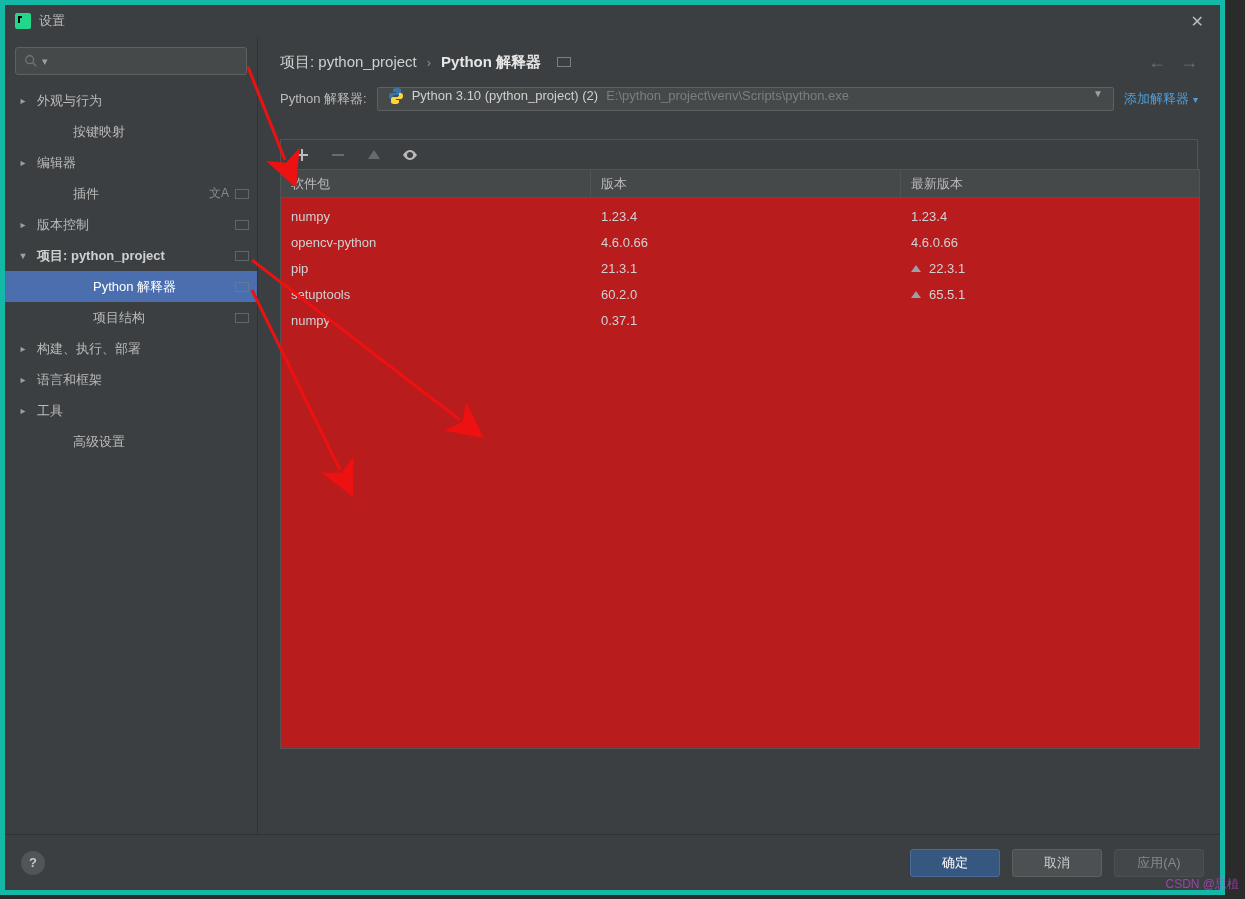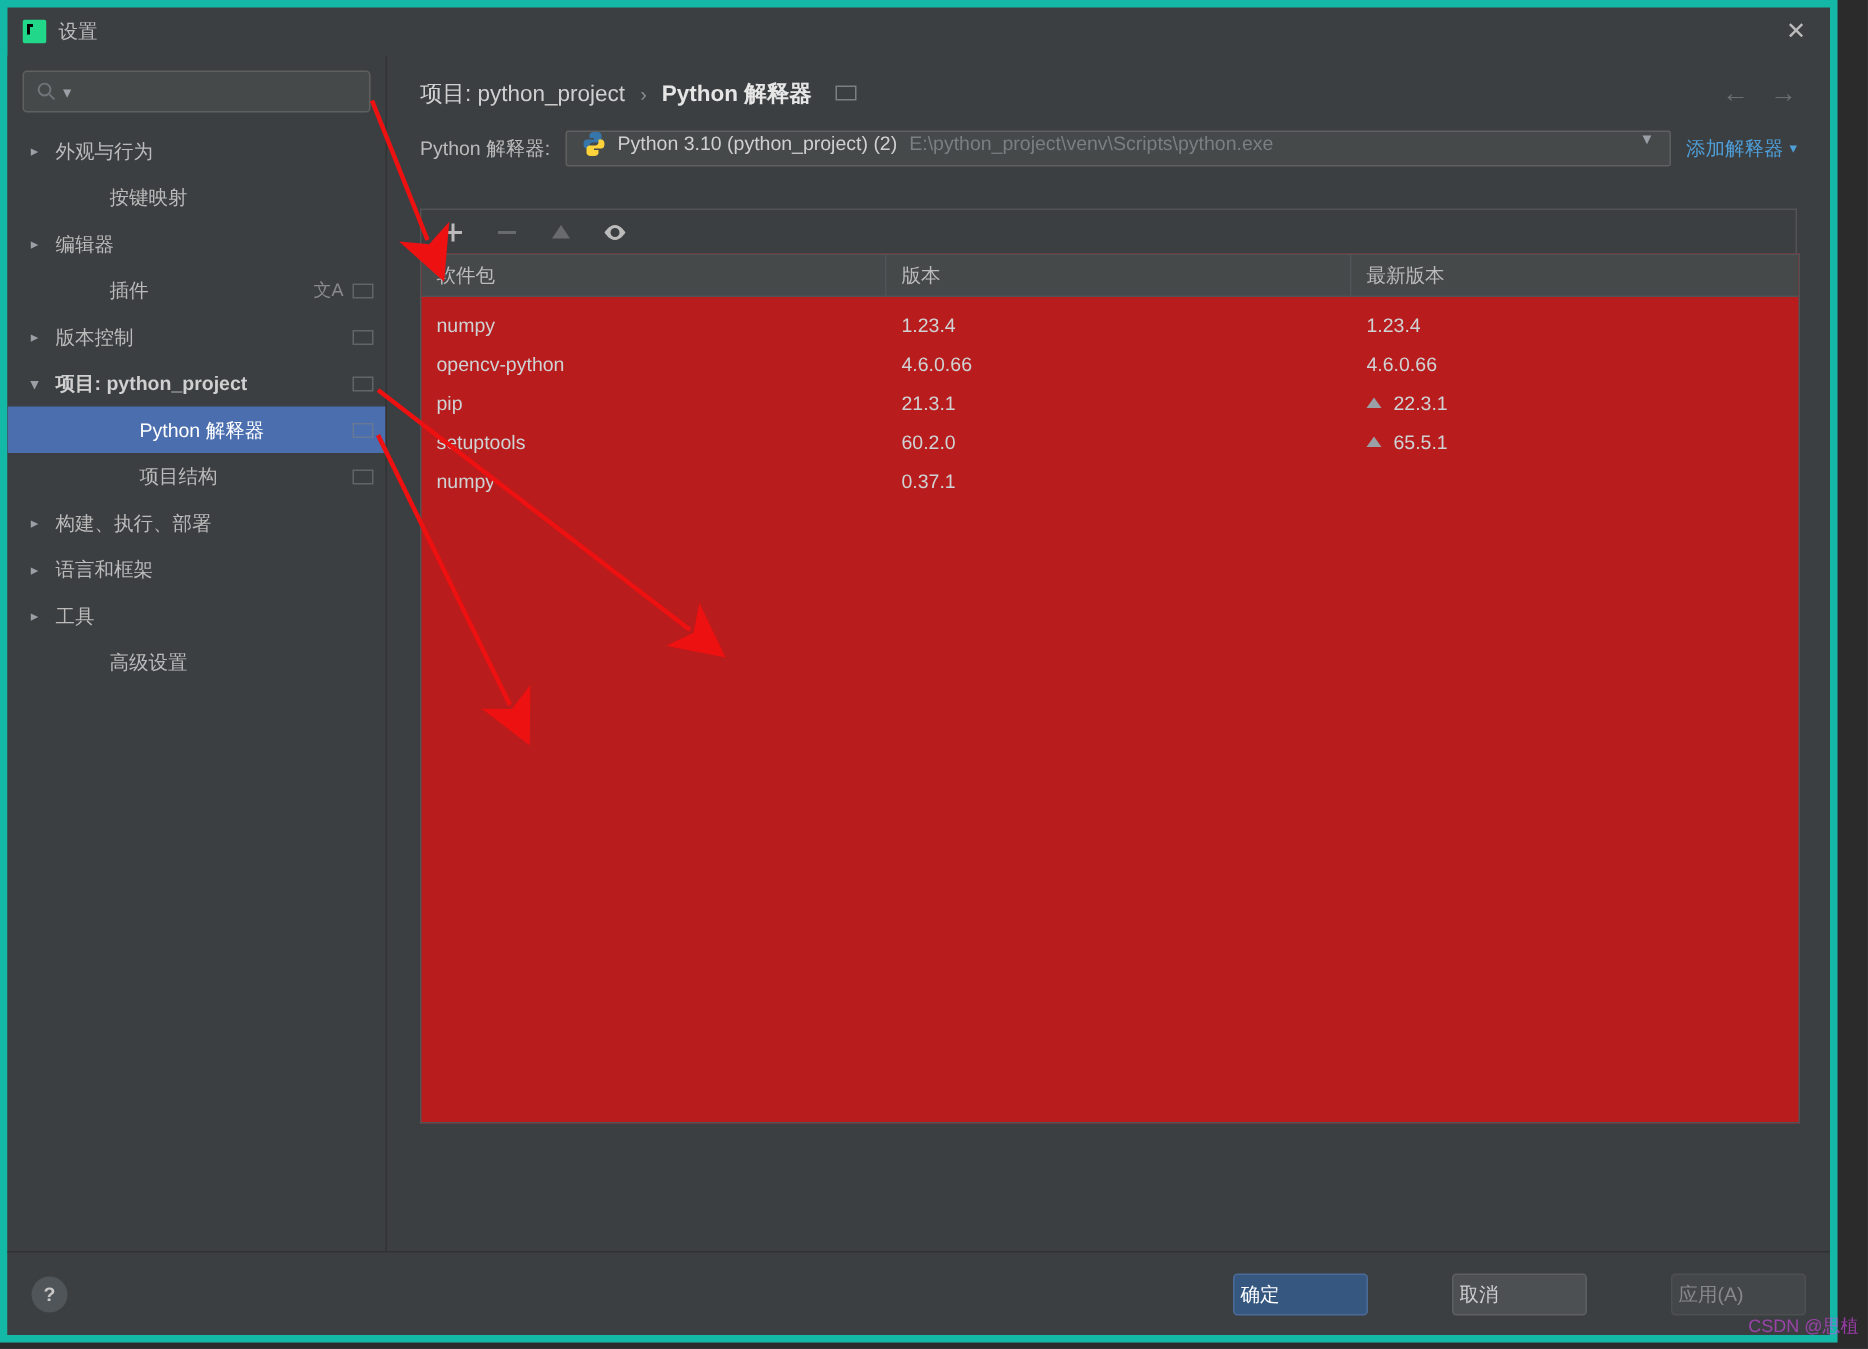--- a/index.html
+++ b/index.html
@@ -87,22 +87,22 @@
     border-top:1px solid #323232; display:flex; align-items:center;
     padding:0 16px; gap:12px; background:#3c3f41;
   }
   .help-circle {
     width:24px; height:24px; border-radius:50%; background:#50555a;
     display:flex; align-items:center; justify-content:center; color:#c9c9c9; font-weight:700;
   }
   .footer .spacer { flex:1; }
   .btn {
     min-width:90px; height:28px; border:1px solid #5e6060; border-radius:3px;
-    background:#4c5052; color:#d0d0d0; display:flex; align-items:center; justify-content:flex-start;
-    cursor:pointer; padding:0 4px;margin-left:44px;
+    background:#4c5052; color:#d0d0d0; display:flex; align-items:center; justify-content:center;
+    cursor:pointer; padding:0 20px;
   }
   .btn.primary { background:#365880; border-color:#4a6b97; color:#ffffff; }
   .btn.disabled { opacity:.5; cursor:default; }
   
   .anno { position:absolute; left:0; top:0; pointer-events:none; }
   .watermark { position:absolute; right:6px; bottom:6px; color:#d946ef; font-size:12px; opacity:.6; pointer-events:none; }
 </style>
 </head>
 <body>
 

